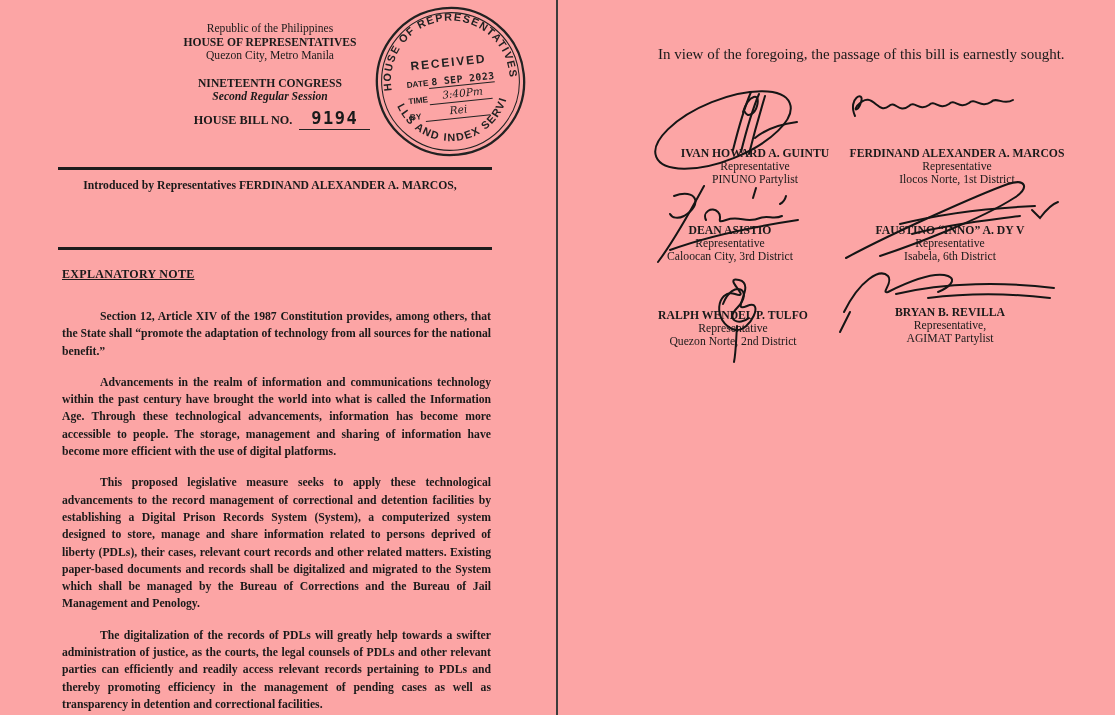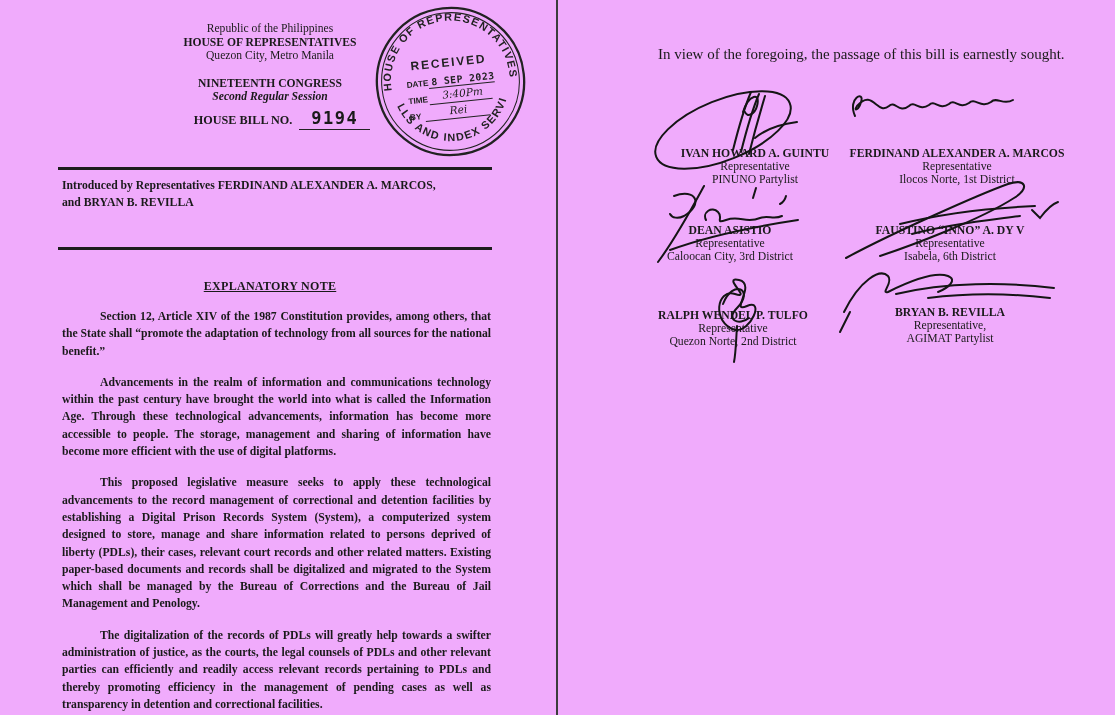--- a/index.html
+++ b/index.html
@@ -1,21 +1,21 @@
 <!DOCTYPE html>
 <html><head>
 <meta charset="utf-8">
 <style>
   * { box-sizing: border-box; }
   html,body { margin:0; padding:0; }
   body {
     width:1115px; height:715px; background:#ffffff;
     font-family:"Liberation Serif", serif; color:#1a1a1a;
   }
-  .canvas { position:relative; width:1115px; height:715px; background:#f0abfc; overflow:hidden; }
+  .canvas { position:relative; width:1115px; height:715px; background:#fca5a5; overflow:hidden; }
   .divider { position:absolute; left:556px; top:0; width:2px; height:715px; background:#3c3c3c; }
 
   
   .header { position:absolute; left:62px; top:22px; width:416px; text-align:center;
             font-size:11.6px; line-height:13.6px; }
   .h-gap { height:14px; }
   .bold { font-weight:bold; }
   .italic { font-style:italic; }
   .bill-line { margin-top:8px; font-size:12.2px; font-weight:bold; padding-left:24px; }
   .bill-number { font-family:"DejaVu Sans Mono", monospace; font-size:17px; font-weight:bold;
@@ -30,23 +30,23 @@
                     letter-spacing:2px; fill:#222; }
   .stamp-label { font-family:"Liberation Sans", sans-serif; font-size:8.6px; font-weight:bold; fill:#222; }
   .stamp-date { font-family:"DejaVu Sans Mono", monospace; font-size:10.2px; font-weight:bold;
                 fill:#222; letter-spacing:0.5px; }
   .stamp-hand { font-family:"DejaVu Serif", serif; font-style:italic; font-size:11px; fill:#222; }
   .stamp-line { stroke:#222; stroke-width:1; }
 
   .rule { position:absolute; left:58px; width:434px; height:2.6px; background:#1d1d1d; }
   .rule1 { top:167px; }
   .rule2 { top:247px; }
-  .introduced { position:absolute; left:62px; top:177px; width:416px; text-align:left;
+  .introduced { position:absolute; left:62px; top:177px; width:416px; text-align:center;
                 font-weight:bold; font-size:11.7px; line-height:17.2px; }
-  .section-title { position:absolute; left:62px; top:279px; width:416px; text-align:center;
+  .section-title { position:absolute; left:62px; top:267px; width:416px; text-align:left;
                    font-weight:bold; font-size:12px; text-decoration:underline; letter-spacing:0.3px; }
   .body-text { position:absolute; left:62px; top:308px; width:429px; font-size:11.7px;
                line-height:17.3px; text-align:justify; }
   .body-text p { margin:0 0 14px 0; text-indent:38px;font-weight:bold; }
 
   
   .closing { position:absolute; left:658px; top:46px; font-size:15px; }
   .sig-block { position:absolute; width:230px; text-align:center; font-size:11.7px; line-height:13px; }
   .sig-name { font-weight:bold; }
   .signature { position:absolute; pointer-events:none; z-index:2; }
@@ -90,21 +90,20 @@
       <line x1="56" y1="102" x2="122" y2="102" class="stamp-line"></line>
       <text x="34" y="116" class="stamp-label">BY</text>
       <text x="76" y="114" class="stamp-hand">Rei</text>
       <line x1="50" y1="119" x2="118" y2="119" class="stamp-line"></line>
     </svg>
 
     <div class="rule rule1"></div>
 
     <div class="introduced">
       <div>Introduced by Representatives FERDINAND ALEXANDER A. MARCOS,</div>
-      <div>and BRYAN B. REVILLA</div>
     </div>
 
     <div class="rule rule2"></div>
 
     <div class="section-title">EXPLANATORY NOTE</div>
 
     <div class="body-text">
       <p>Section 12, Article XIV of the 1987 Constitution provides, among others, that the State shall “promote the adaptation of technology from all sources for the national benefit.”</p>
       <p>Advancements in the realm of information and communications technology within the past century have brought the world into what is called the Information Age. Through these technological advancements, information has become more accessible to people. The storage, management and sharing of information have become more efficient with the use of digital platforms.</p>
       <p>This proposed legislative measure seeks to apply these technological advancements to the record management of correctional and detention facilities by establishing a Digital Prison Records System (System), a computerized system designed to store, manage and share information related to persons deprived of liberty (PDLs), their cases, relevant court records and other related matters. Existing paper-based documents and records shall be digitalized and migrated to the System which shall be managed by the Bureau of Corrections and the Bureau of Jail Management and Penology.</p>

